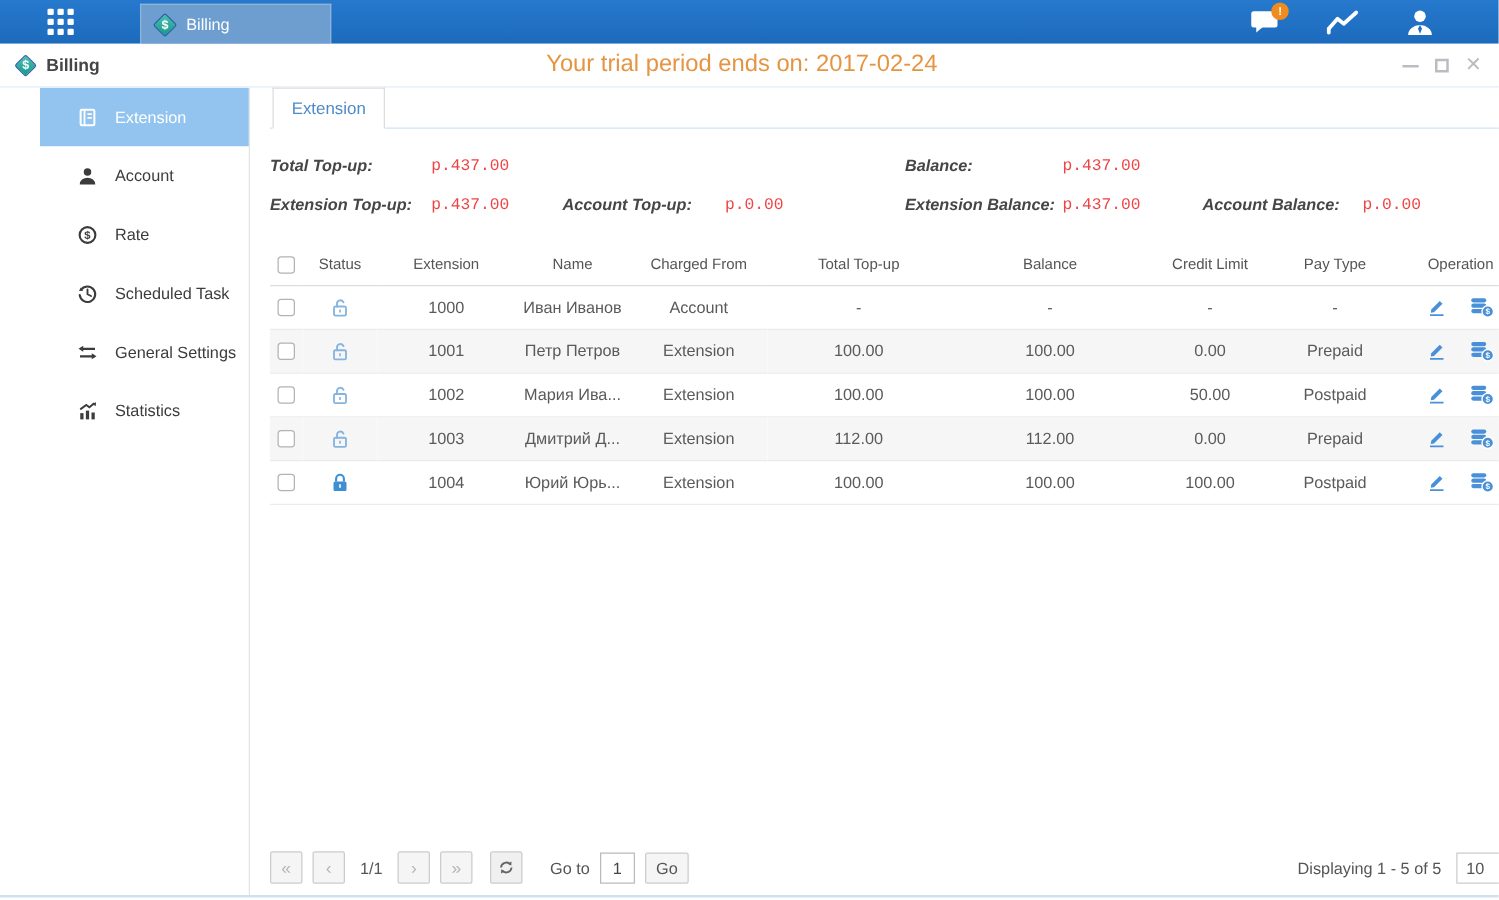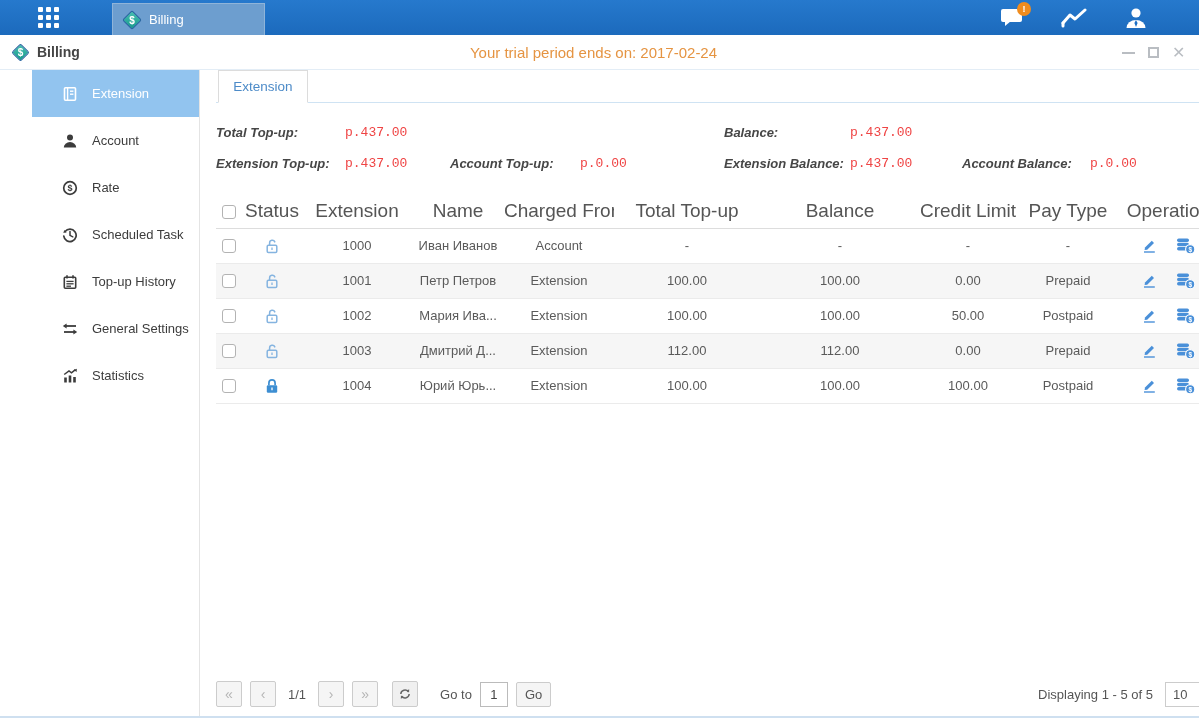--- a/index.html
+++ b/index.html
@@ -22,21 +22,21 @@
   .nav-icons { position:absolute; right:46px; top:0; height:35px; display:flex; align-items:center; gap:28px; }
   .nav-ic { position:relative; width:34px; height:26px; display:flex; align-items:center; justify-content:center; cursor:pointer; }
   .badge { position:absolute; top:-3px; right:-2px; width:14px; height:14px; border-radius:50%;
            background:#f08c1e; color:#fff; font-size:9px; font-weight:bold; display:flex; align-items:center; justify-content:center; }
 
   
   .titlebar { position:relative; height:35px; background:#fff; border-bottom:1px solid #e3edf6; display:flex; align-items:center; }
   .titlebar .app-title { display:flex; align-items:center; gap:10px; margin-left:14px; }
   .titlebar .app-title .diamond { width:13px; height:13px; }
   .app-name { font-size:14px; font-weight:bold; color:#454545; }
-  .trial { position:absolute; left:0; right:12px; text-align:center; color:#e59442; font-size:15px; pointer-events:none; }
+  .trial { position:absolute; left:0; right:12px; text-align:center; color:#e59442; font-size:19px; pointer-events:none; }
   .win-controls { position:absolute; right:14px; top:0; height:35px; display:flex; align-items:center; gap:12px; }
   .wc { width:13px; height:13px; position:relative; cursor:pointer; }
   .wc-min::after { content:''; position:absolute; left:0; right:0; top:6px; height:2px; background:#b9bdc2; }
   .wc-max::after { content:''; position:absolute; inset:1px; border:2px solid #b9bdc2; }
   .wc-close { color:#b9bdc2; font-size:16px; line-height:13px; text-align:center; }
 
   
   .frame { display:flex; height:648px; border-bottom:2px solid #cfe0f0;padding-left:32px; }
   .sidebar { width:168px; flex:0 0 168px; border-right:1px solid #e4e4e4; padding-top:0; }
   .side-item { height:47px; display:flex; align-items:center; gap:14px; padding-left:30px; color:#3c3c3c; cursor:pointer; }
@@ -63,21 +63,21 @@
   .p508 { left:508px; } .p634 { left:634px; } .p746 { left:746px; } .p874 { left:874px; }
 
   
   .actions { display:flex; gap:10px; margin:10px 0 20px 2px; }
   .btn { background:#3e8ed0; color:#fff; border:none; min-width:46px; height:28px;
          padding:0 13px; font-size:13px; border-radius:2px; cursor:pointer; font-family:inherit; }
 
   
   table { width:1001px; border-collapse:collapse; table-layout:fixed; }
   th, td { text-align:center; font-weight:normal; overflow:hidden; white-space:nowrap; }
-  thead th { height:33px; color:#555; border-bottom:1px solid #ddd; font-size:19px; }
+  thead th { height:33px; color:#555; border-bottom:1px solid #ddd; font-size:12px; }
   tbody td { height:35px; color:#5a5a5a; border-bottom:1px solid #ebebeb; font-size:13px; }
   tbody tr.alt { background:#f6f6f6; }
   th:nth-child(1), td:nth-child(1) { width:26px; }
   th:nth-child(2), td:nth-child(2) { width:60px; }
   th:nth-child(3), td:nth-child(3) { width:110px; }
   th:nth-child(4), td:nth-child(4) { width:92px; }
   th:nth-child(5), td:nth-child(5) { width:110px; }
   th:nth-child(6), td:nth-child(6) { width:146px; }
   th:nth-child(7), td:nth-child(7) { width:160px; }
   th:nth-child(8), td:nth-child(8) { width:96px; }
@@ -191,31 +191,20 @@
       </svg>
       <span>Rate</span>
     </div>
     <div class="side-item">
       <svg width="16" height="16" viewBox="0 0 16 16">
         <path d="M3.1 4.5 a6.2 6.2 0 1 1 -1.3 4.6" fill="none" stroke="currentColor" stroke-width="1.7" stroke-linecap="round"></path>
         <polygon points="1.2,5.8 4.6,5.6 2.6,2.9" fill="currentColor"></polygon>
         <polyline points="8,4.6 8,8.4 10.8,9.8" fill="none" stroke="currentColor" stroke-width="1.5" stroke-linecap="round"></polyline>
       </svg>
       <span>Scheduled Task</span>
-    </div>
-    <div class="side-item">
-      <svg width="16" height="16" viewBox="0 0 16 16">
-        <rect x="2.3" y="3.2" width="11.4" height="11" rx="1" fill="none" stroke="currentColor" stroke-width="1.6"></rect>
-        <line x1="5" y1="1.2" x2="5" y2="4.4" stroke="currentColor" stroke-width="1.6"></line>
-        <line x1="11" y1="1.2" x2="11" y2="4.4" stroke="currentColor" stroke-width="1.6"></line>
-        <line x1="4.4" y1="7.4" x2="11.6" y2="7.4" stroke="currentColor" stroke-width="1.3"></line>
-        <line x1="4.4" y1="9.8" x2="11.6" y2="9.8" stroke="currentColor" stroke-width="1.3"></line>
-        <line x1="4.4" y1="12.2" x2="9" y2="12.2" stroke="currentColor" stroke-width="1.3"></line>
-      </svg>
-      <span>Top-up History</span>
     </div>
     <div class="side-item">
       <svg width="16" height="16" viewBox="0 0 16 16">
         <line x1="2.5" y1="5" x2="14" y2="5" stroke="currentColor" stroke-width="1.8"></line>
         <polygon points="0.8,5 4.6,2.6 4.6,7.4" fill="currentColor"></polygon>
         <line x1="2" y1="11" x2="13.5" y2="11" stroke="currentColor" stroke-width="1.8"></line>
         <polygon points="15.2,11 11.4,8.6 11.4,13.4" fill="currentColor"></polygon>
       </svg>
       <span>General Settings</span>
     </div>

